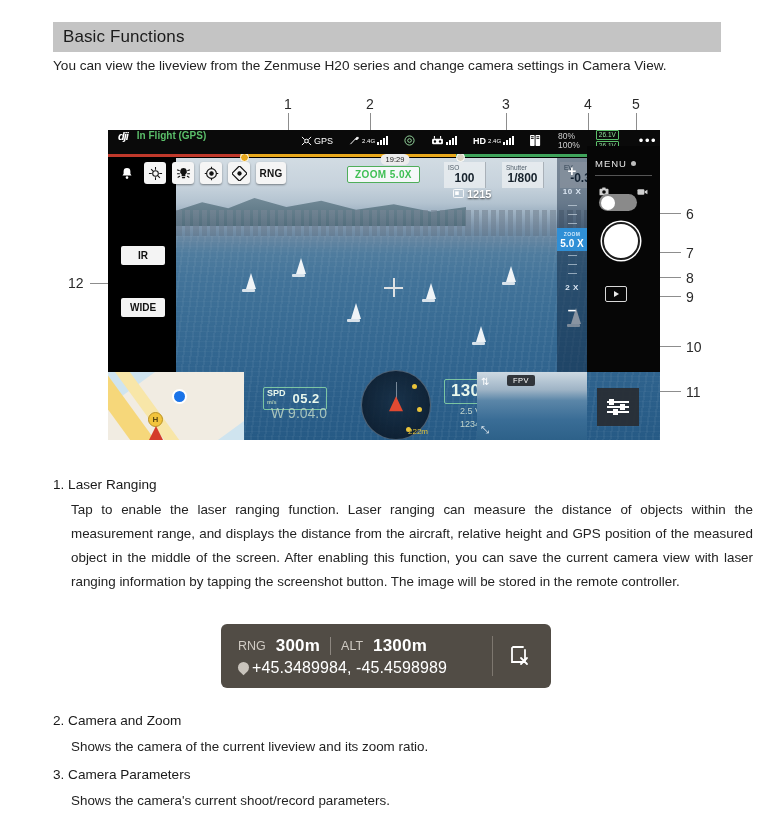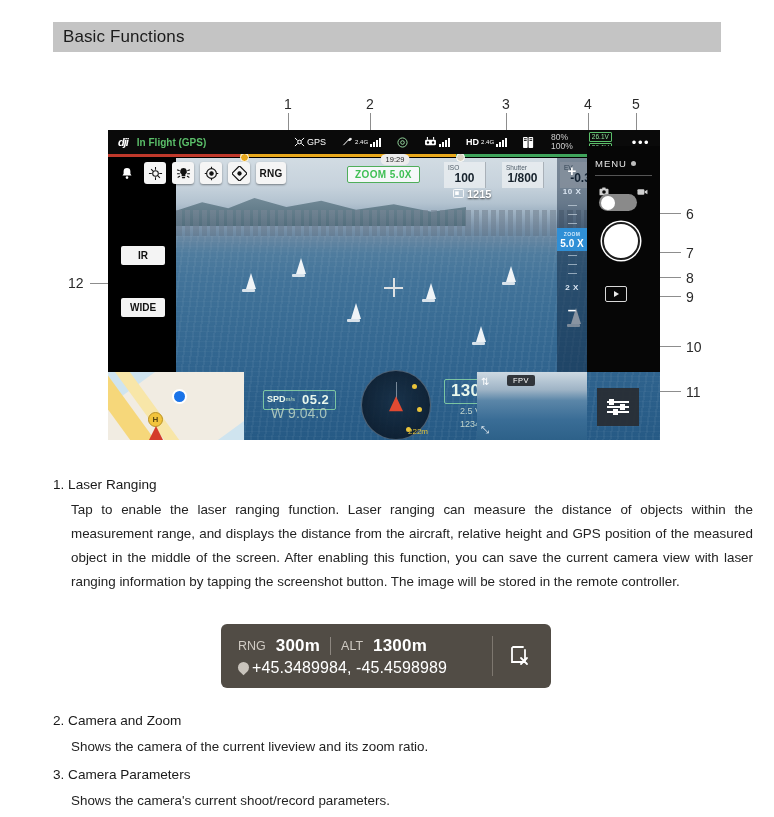--- a/index.html
+++ b/index.html
@@ -79,25 +79,25 @@
     border-bottom:16px solid rgba(255,255,255,.92);
   }
   .boat b{
     position:absolute;display:block;width:13px;height:3px;background:rgba(255,255,255,.8);
     border-radius:1px;top:16px;left:-4px;
   }
 
   
   .topbar{
     position:absolute;left:0;top:0;width:100%;height:24px;background:#0a0a0a;
-    display:flex;align-items:center;color:#fff;z-index:6;
+    display:flex;align-items:flex-start;color:#fff;z-index:6;
   }
   .dji{font-size:11px;font-weight:700;font-style:italic;letter-spacing:-1px;padding:0 9px 0 10px;color:#fff;}
   .flight-state{color:#5bbf6a;font-size:10px;font-weight:700;}
-  .tb-right{margin-left:auto;display:flex;align-items:center;gap:16px;padding-right:10px;font-size:9px;}
+  .tb-right{margin-left:auto;display:flex;align-items:center;gap:16px;padding-right:3px;font-size:9px;}
   .tb-item{display:flex;align-items:center;gap:2px;color:#fff;}
   .tb-item svg{display:block;}
   .bars{display:inline-block;width:11px;height:9px;position:relative;}
   .bars s{position:absolute;bottom:0;width:2px;background:#fff;display:block;}
   .bars s:nth-child(1){left:0;height:3px}
   .bars s:nth-child(2){left:3px;height:5px}
   .bars s:nth-child(3){left:6px;height:7px}
   .bars s:nth-child(4){left:9px;height:9px}
   .sup{font-size:6px;vertical-align:super;}
   .batt-col{display:flex;flex-direction:column;line-height:9px;font-size:8.5px;color:#cfcfcf;}
@@ -228,21 +228,21 @@
   .mm-road{position:absolute;background:#f6d77a;transform:rotate(-36deg);transform-origin:center;}
   .mm-road.r1{left:10px;top:-12px;width:20px;height:120px;}
   .mm-road.r2{left:44px;top:-16px;width:12px;height:130px;background:#f8e6a8;}
   .mm-blue{position:absolute;left:64px;top:17px;width:11px;height:11px;border-radius:50%;background:#1a73e8;border:2px solid #fff;}
   .mm-home{position:absolute;left:40px;top:40px;width:13px;height:13px;border-radius:50%;background:#f2c43c;border:1px solid #b99226;color:#5a4710;font-size:8px;font-weight:700;display:flex;align-items:center;justify-content:center;}
   .mm-craft{position:absolute;left:40px;top:54px;width:0;height:0;border-left:8px solid transparent;border-right:8px solid transparent;border-bottom:16px solid #d43b2a;}
   .spd{
     position:absolute;left:155px;bottom:30px;display:flex;align-items:center;
     border:1px solid rgba(150,230,170,.75);padding:1px 6px 2px 3px;border-radius:2px;
   }
-  .spd .k{display:flex;line-height:9px;color:#e9f7ec;font-size:9px;font-weight:700;}
+  .spd .k{display:flex;flex-direction:column;line-height:9px;color:#e9f7ec;font-size:9px;font-weight:700;}
   .spd .k em{font-style:normal;font-size:5.5px;color:#a9c9b4;}
   .spd .v{font-size:13px;font-weight:700;color:#e8f7ec;margin-left:7px;letter-spacing:.5px;}
   .windtxt{position:absolute;left:163px;bottom:19px;font-size:14px;color:#bcd3c4;opacity:.85;}
   .compass{
     position:absolute;left:253px;bottom:0px;width:68px;height:68px;border-radius:50%;
     background:radial-gradient(circle at 50% 45%, rgba(20,40,60,.82), rgba(8,20,34,.9));
     border:1px solid rgba(190,210,230,.35);
   }
   .compass b{
     position:absolute;left:50%;top:50%;transform:translate(-50%,-58%);
@@ -291,20 +291,21 @@
   .shotico{position:absolute;right:18px;top:20px;width:24px;height:24px;}
 </style>
 </head>
 <body>
 
 <div class="page">
 
   <div class="sec-head">
     <span>Basic Functions</span>
   </div>
+  <div class="intro">You can view the liveview from the Zenmuse H20 series and change camera settings in Camera View.</div>
 
   <div class="cnum" style="left:284px;top:96px;">1</div>
   <div class="lead-v" style="left:288px;top:113px;height:58px;"></div>
   <div class="dot" style="left:286px;top:168px;"></div>
 
   <div class="cnum" style="left:366px;top:96px;">2</div>
   <div class="lead-v" style="left:370px;top:113px;height:54px;"></div>
   <div class="dot" style="left:368px;top:164px;"></div>
 
   <div class="cnum" style="left:502px;top:96px;">3</div>

